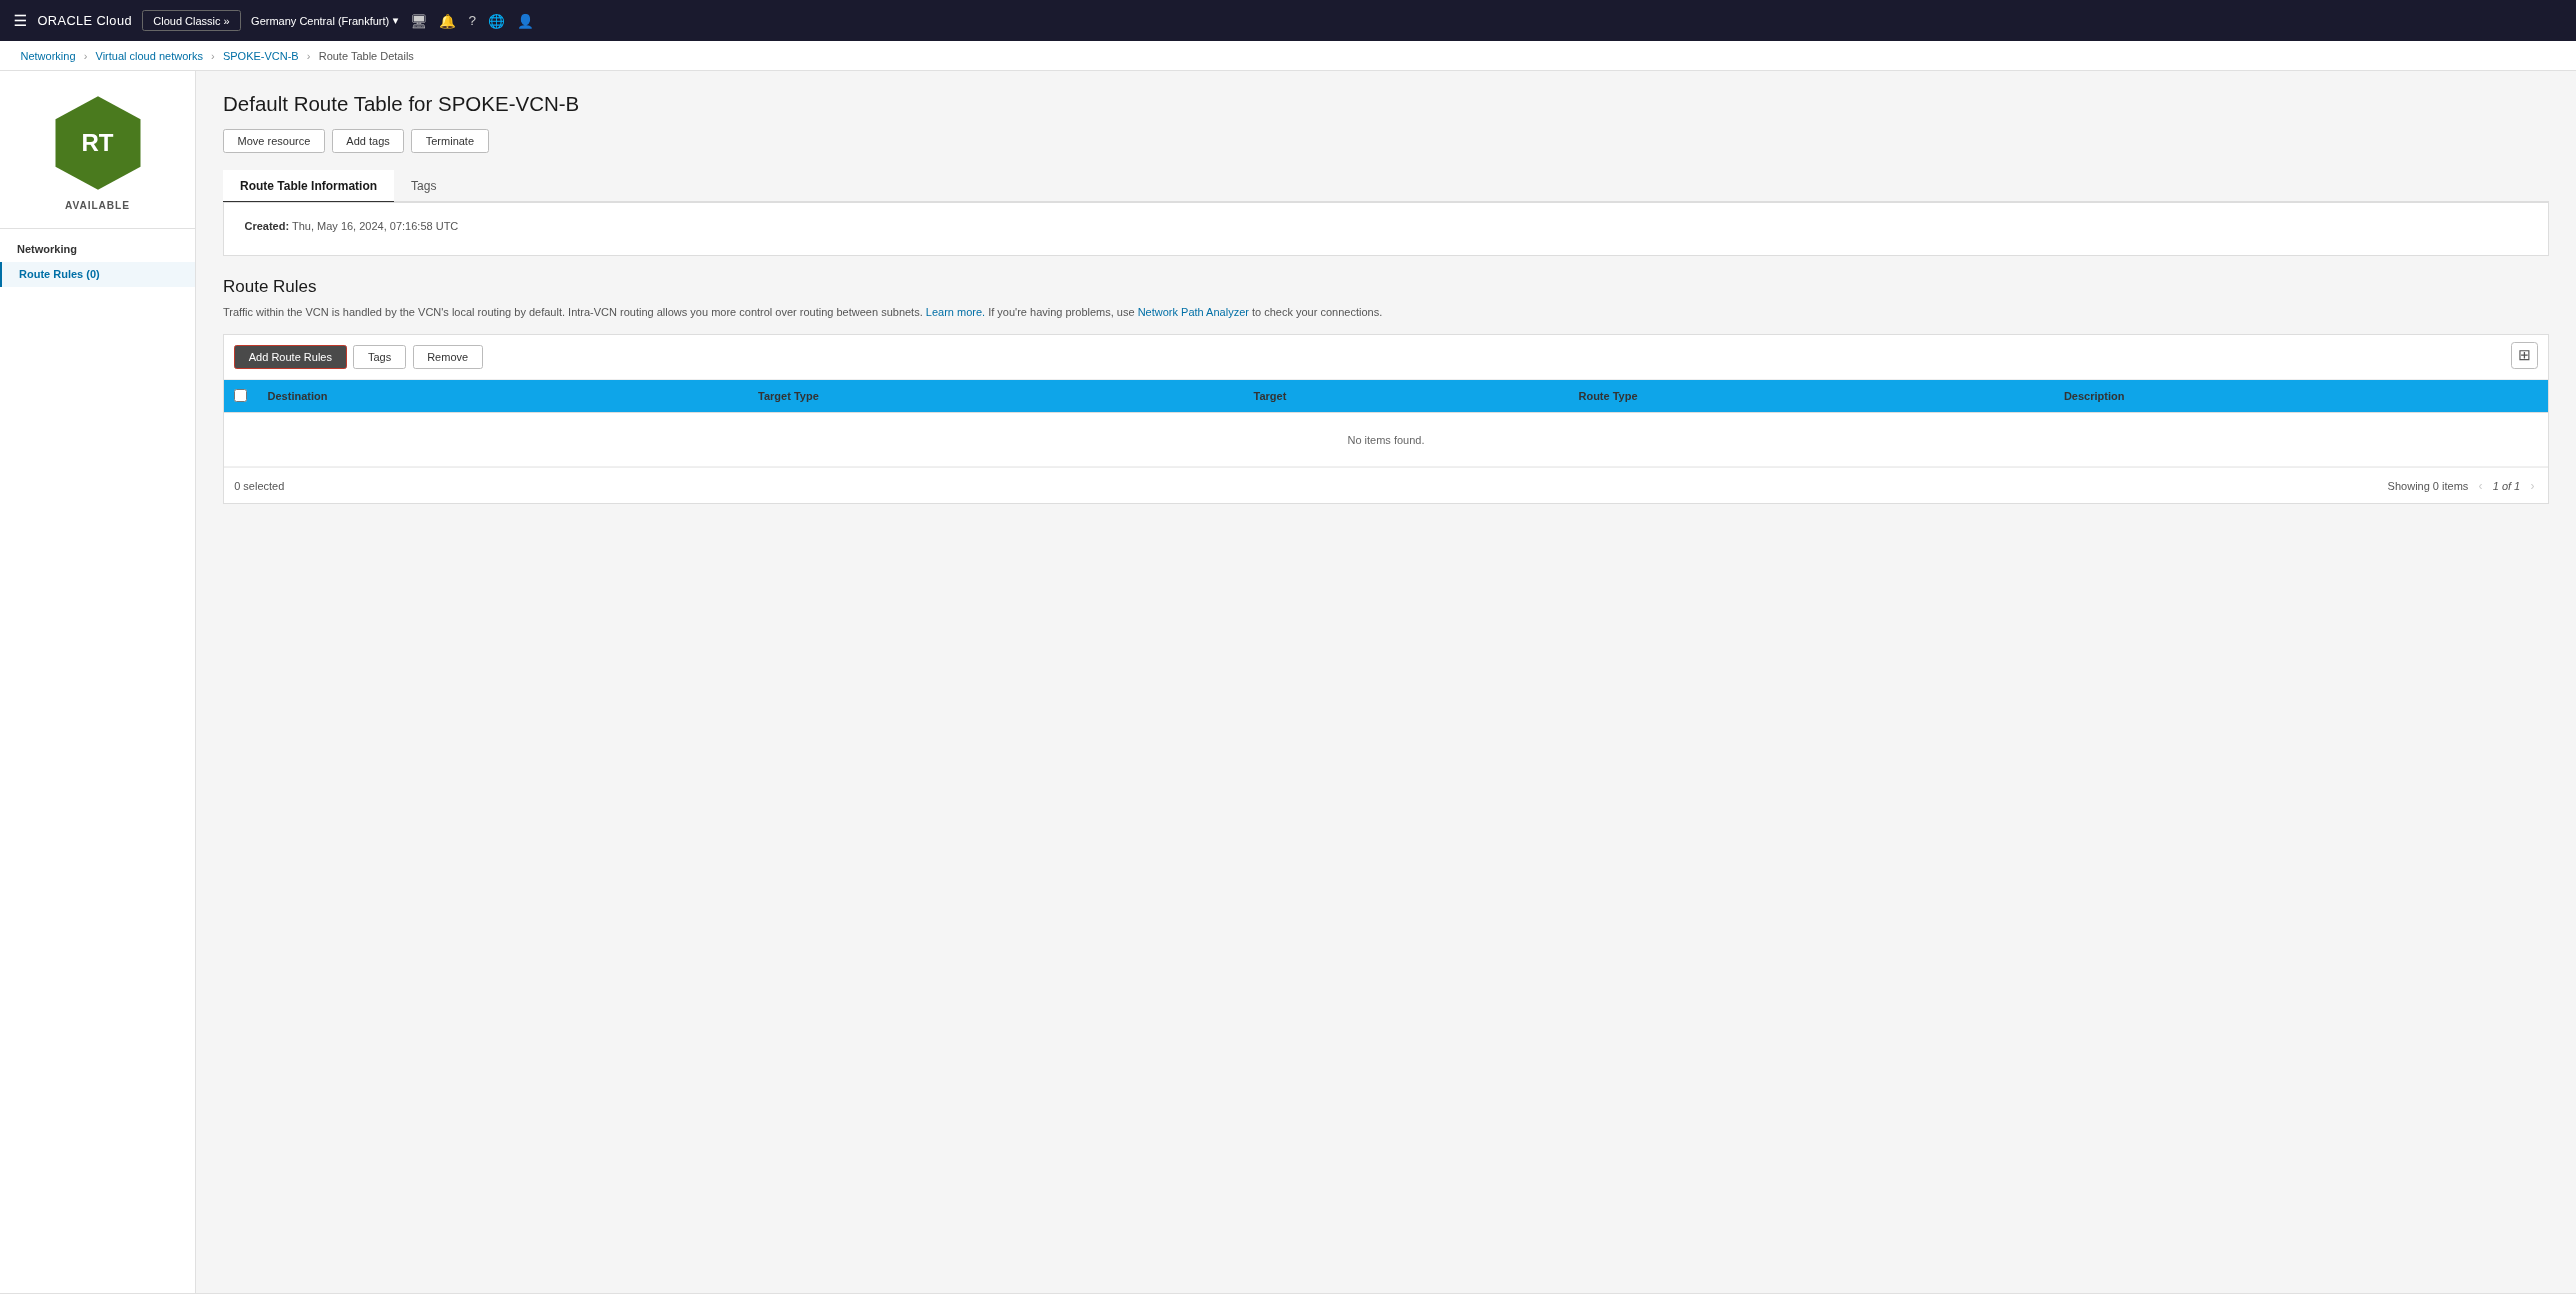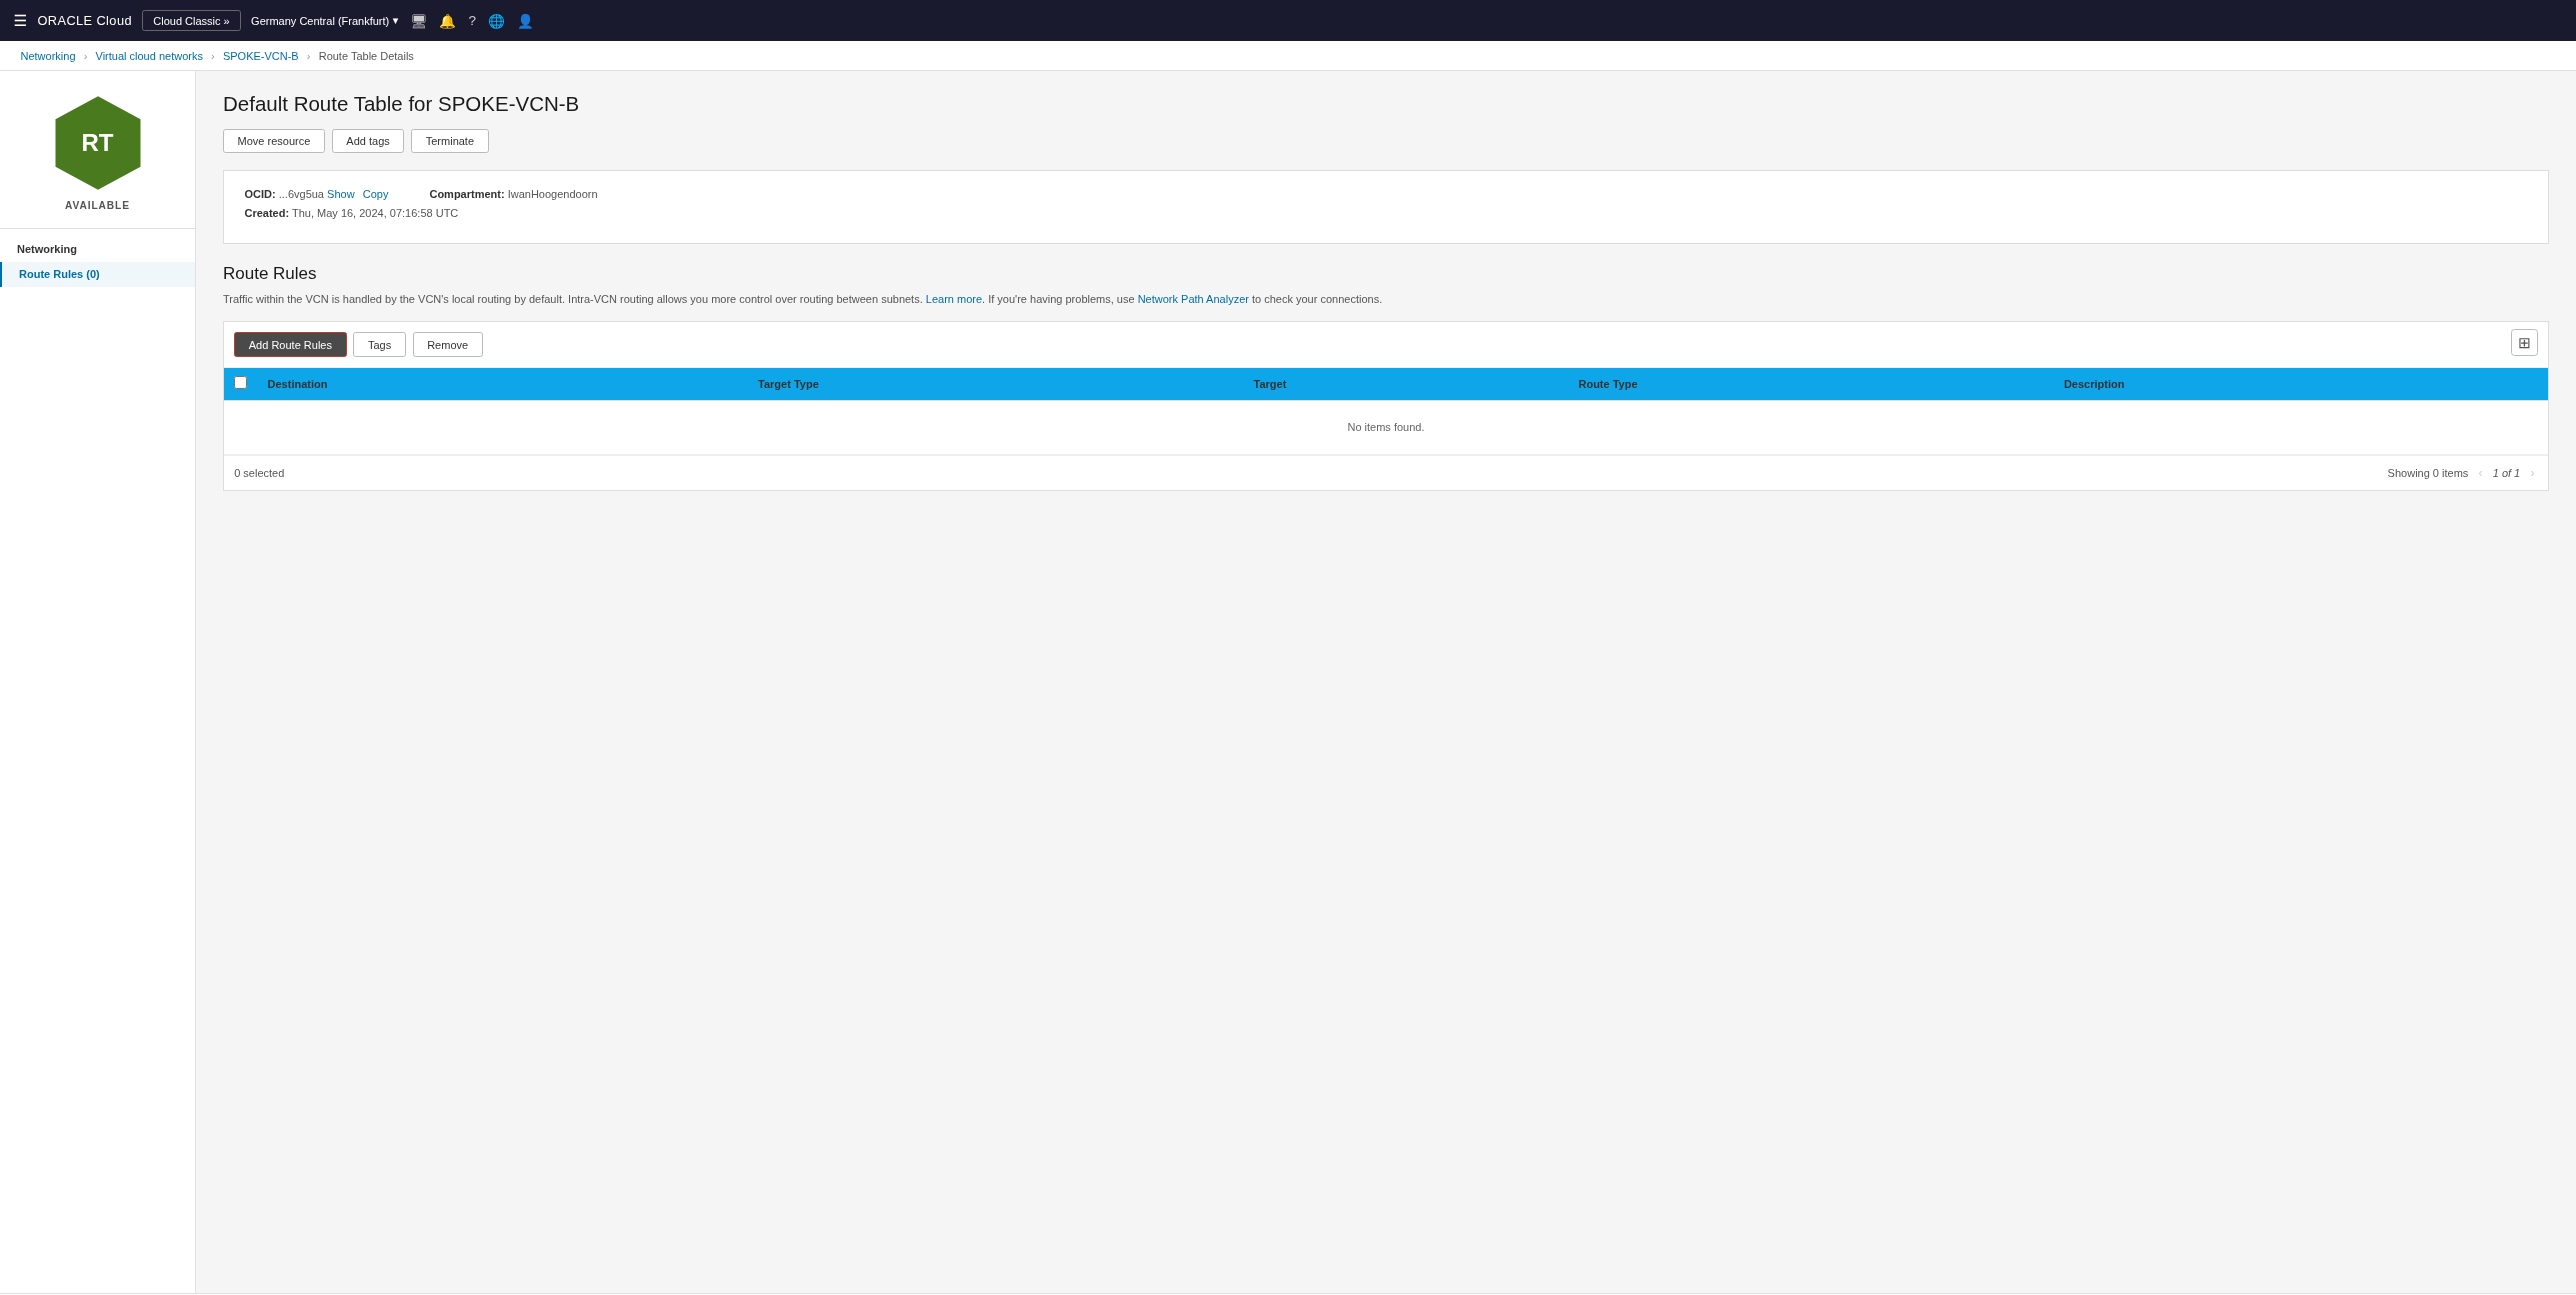--- a/index.html
+++ b/index.html
@@ -370,34 +370,26 @@
   <main class="content-area">
 
     <h1 class="page-title">Default Route Table for SPOKE-VCN-B</h1>
 
     <div class="action-buttons">
       <button class="btn">Move resource</button>
       <button class="btn">Add tags</button>
       <button class="btn">Terminate</button>
     </div>
 
+    <div class="tabs">
+      <button class="tab active">Route Table Information</button>
+      <button class="tab">Tags</button>
+    </div>
 
     <div class="info-card">
-      <div class="info-row">
-        <div class="info-item">
-          <span class="label">OCID:</span>
-          <span class="value">...6vg5ua</span>
-          <a href="#">Show</a>
-          <a href="#" style="margin-left:5.1px;">Copy</a>
-        </div>
-        <div class="info-item">
-          <span class="label">Compartment:</span>
-          <span class="value">IwanHoogendoorn</span>
-        </div>
-      </div>
       <div class="info-row">
         <div class="info-item">
           <span class="label">Created:</span>
           <span class="value">Thu, May 16, 2024, 07:16:58 UTC</span>
         </div>
       </div>
     </div>
 
     <h2 class="section-title">Route Rules</h2>
     <p class="section-desc">

